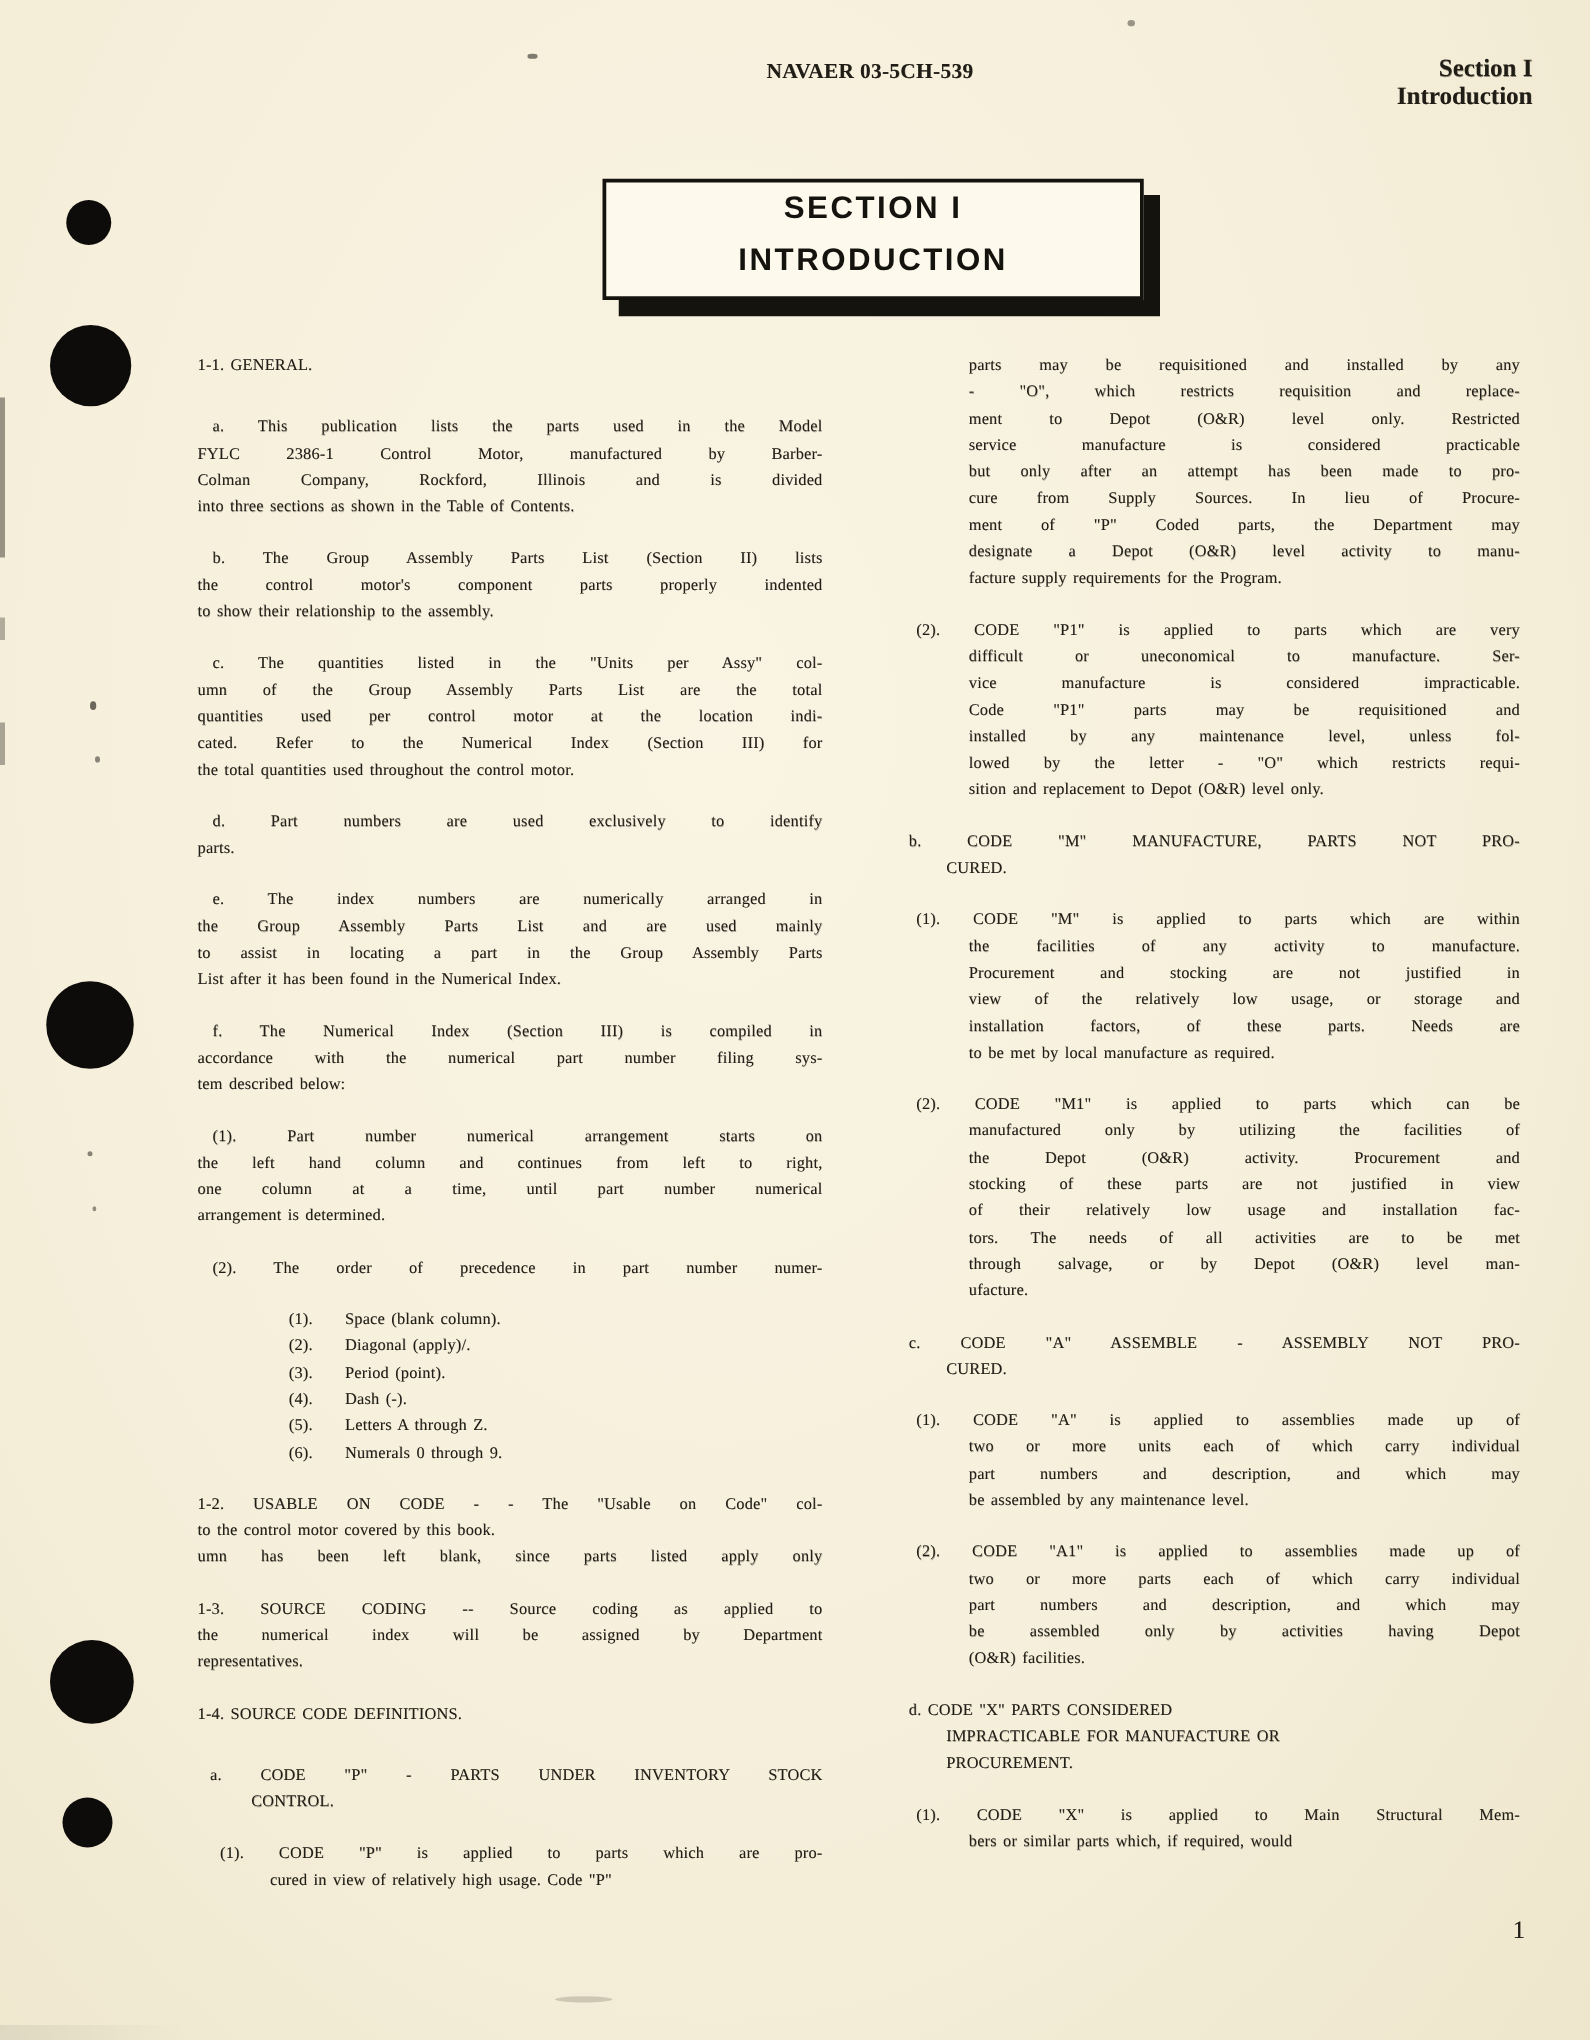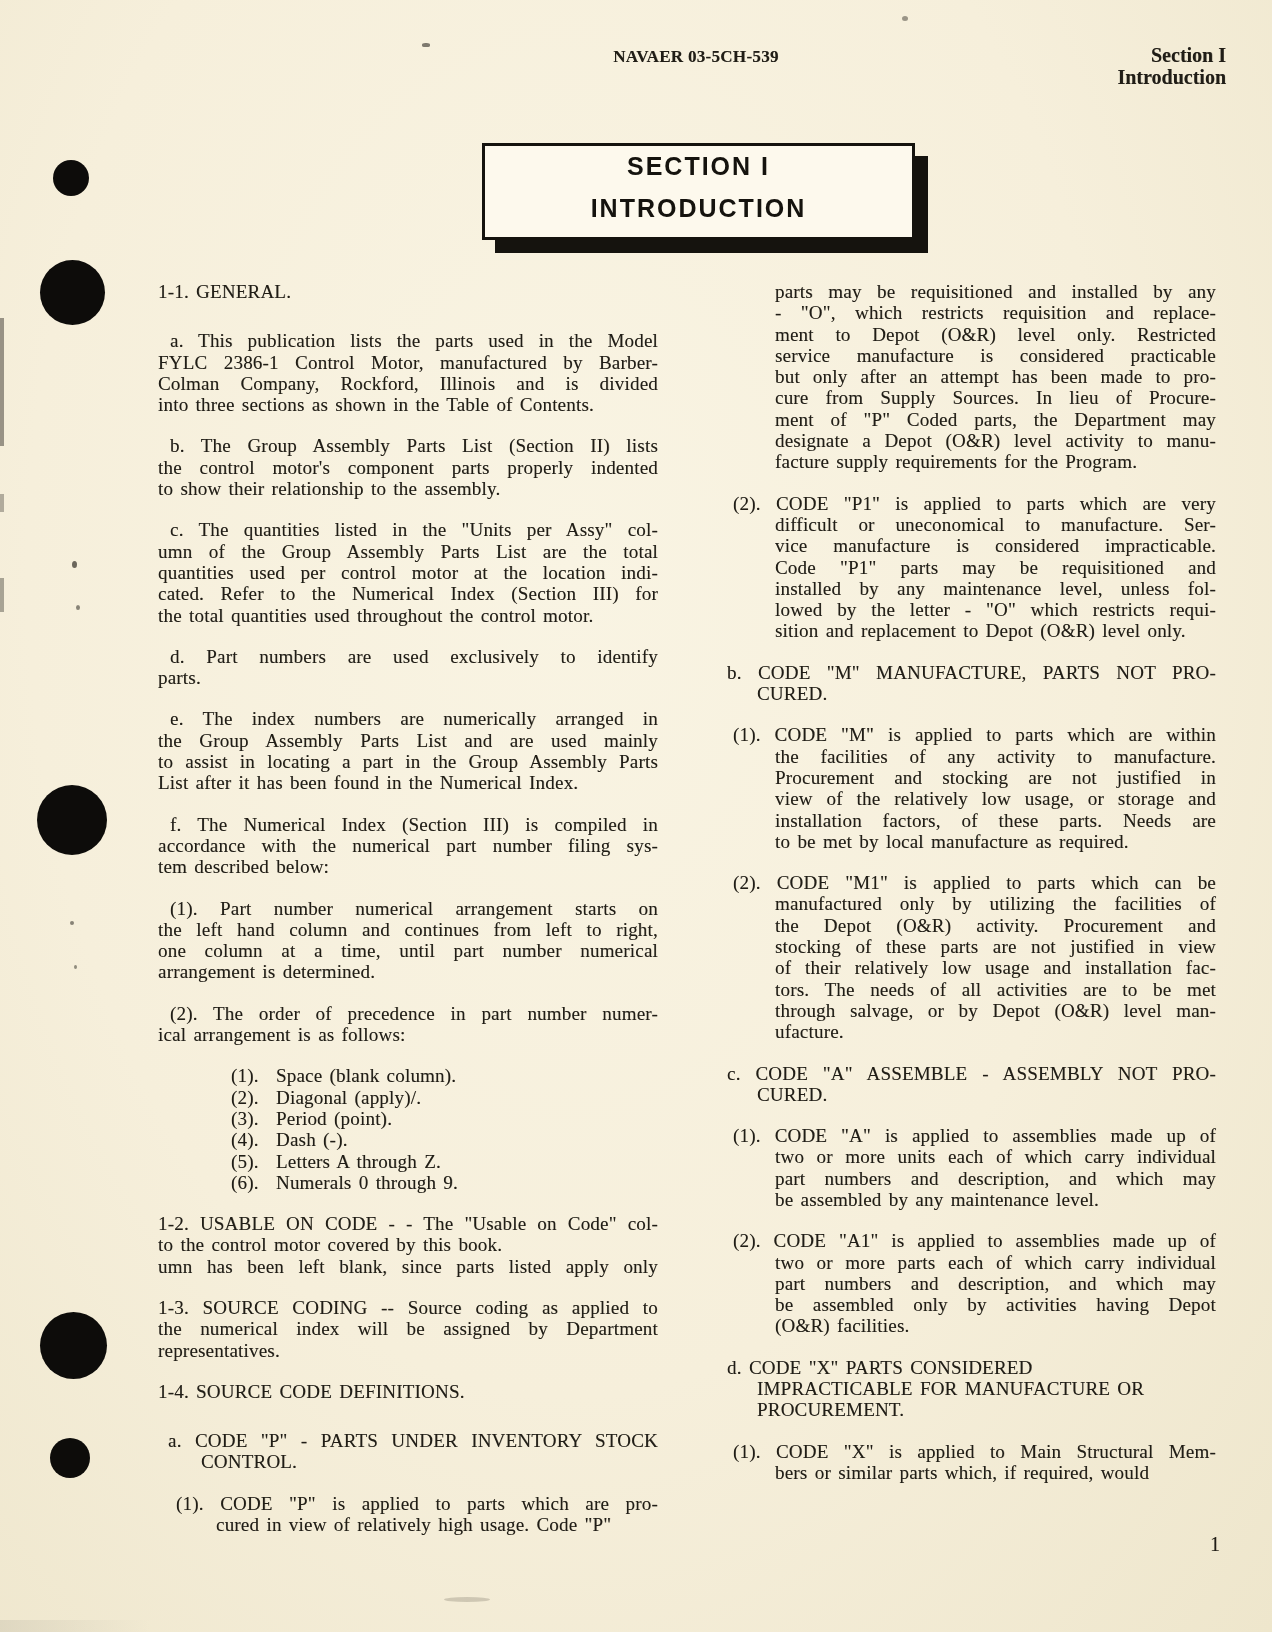--- a/index.html
+++ b/index.html
@@ -27,21 +27,21 @@
     box-shadow:13px 13px 0 #15130e;
     text-align:center;padding-top:9px;box-sizing:content-box;
   }
   .section-box .bx-line{
     font-family:"Liberation Sans", sans-serif;font-weight:700;
     font-size:25px;line-height:22px;letter-spacing:2px;color:#15130e;
   }
   .section-box .bx-line + .bx-line{margin-top:20px;}
   
   .col{
-    position:absolute;top:281px;font-size:19px;line-height:21.3px;
+    position:absolute;top:281px;font-size:13px;line-height:21.3px;
     letter-spacing:.2px;word-spacing:.12em;
     text-shadow:.3px .3px 0 rgba(32,29,22,.38);
   }
   #col-left{left:158px;width:500px;}
   #col-right{left:727px;width:489px;}
   .para{margin-bottom:20px;}
   .para:last-child{margin-bottom:0;}
   .line{text-align:justify;text-align-last:justify;min-height:21.3px;}
   .line.last, .ragged .line, .t-heading .line, .t-list .line{text-align-last:left;}
   .t-body .line.l1{padding-left:12px;}
@@ -153,21 +153,20 @@
       <div class="line last">tem described below:</div>
     </div>
     <div class="para t-body">
       <div class="line l1">(1).  Part number numerical arrangement starts on</div>
       <div class="line">the left hand column and continues from left to right,</div>
       <div class="line">one column at a time, until part number numerical</div>
       <div class="line last">arrangement is determined.</div>
     </div>
     <div class="para t-body">
       <div class="line l1">(2).  The order of precedence in part number numer-</div>
-      <div class="line last">ical arrangement is as follows:</div>
     </div>
     <div class="para t-list">
       <div class="line"><span class="mk">(1).</span><span>Space (blank column).</span></div>
       <div class="line"><span class="mk">(2).</span><span>Diagonal (apply)/.</span></div>
       <div class="line"><span class="mk">(3).</span><span>Period (point).</span></div>
       <div class="line"><span class="mk">(4).</span><span>Dash (-).</span></div>
       <div class="line"><span class="mk">(5).</span><span>Letters A through Z.</span></div>
       <div class="line"><span class="mk">(6).</span><span>Numerals 0 through 9.</span></div>
     </div>
     <div class="para t-flush">

